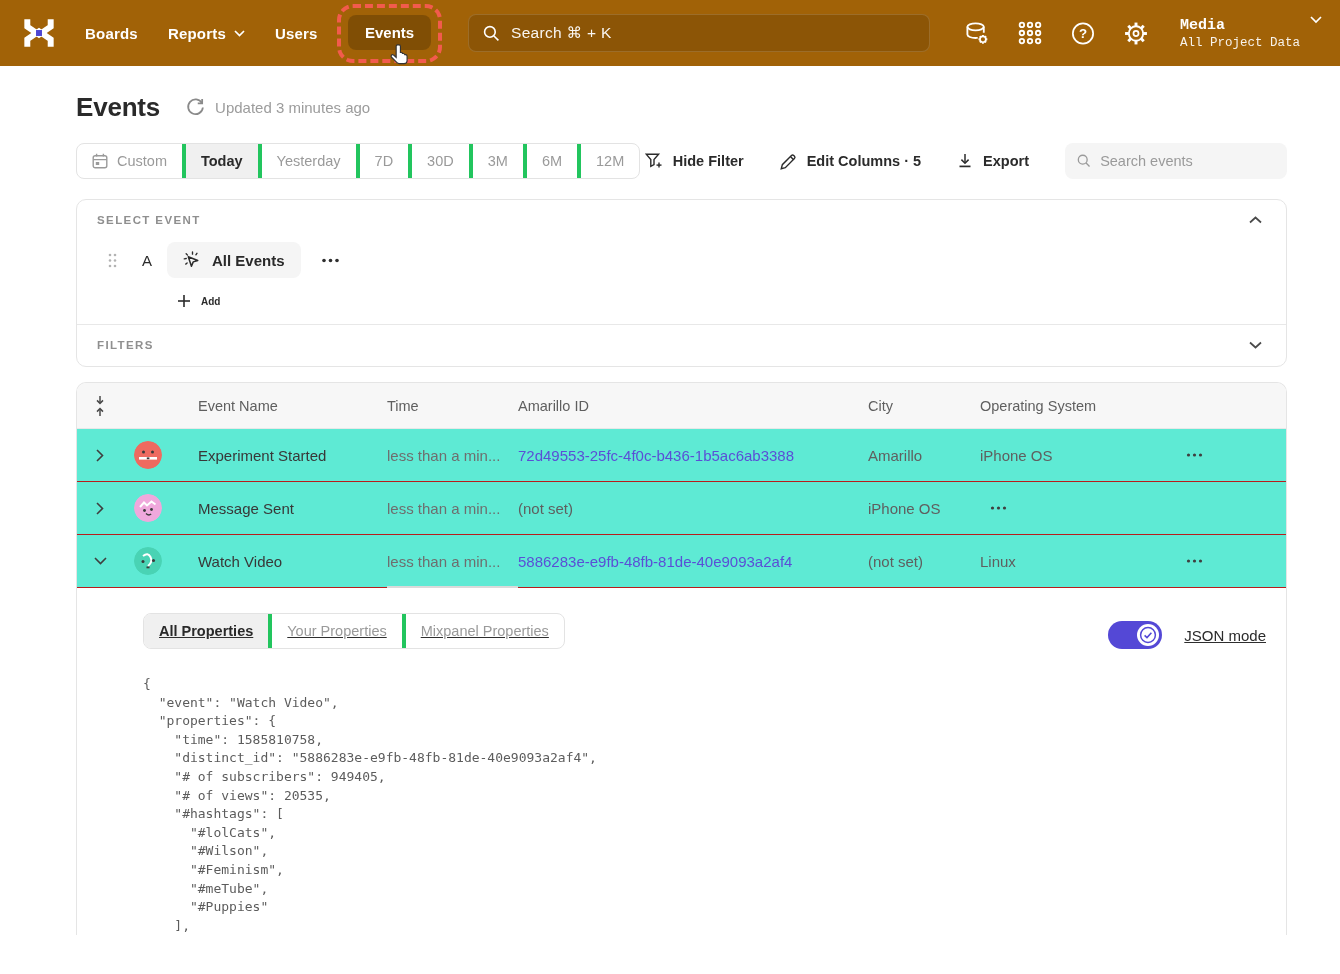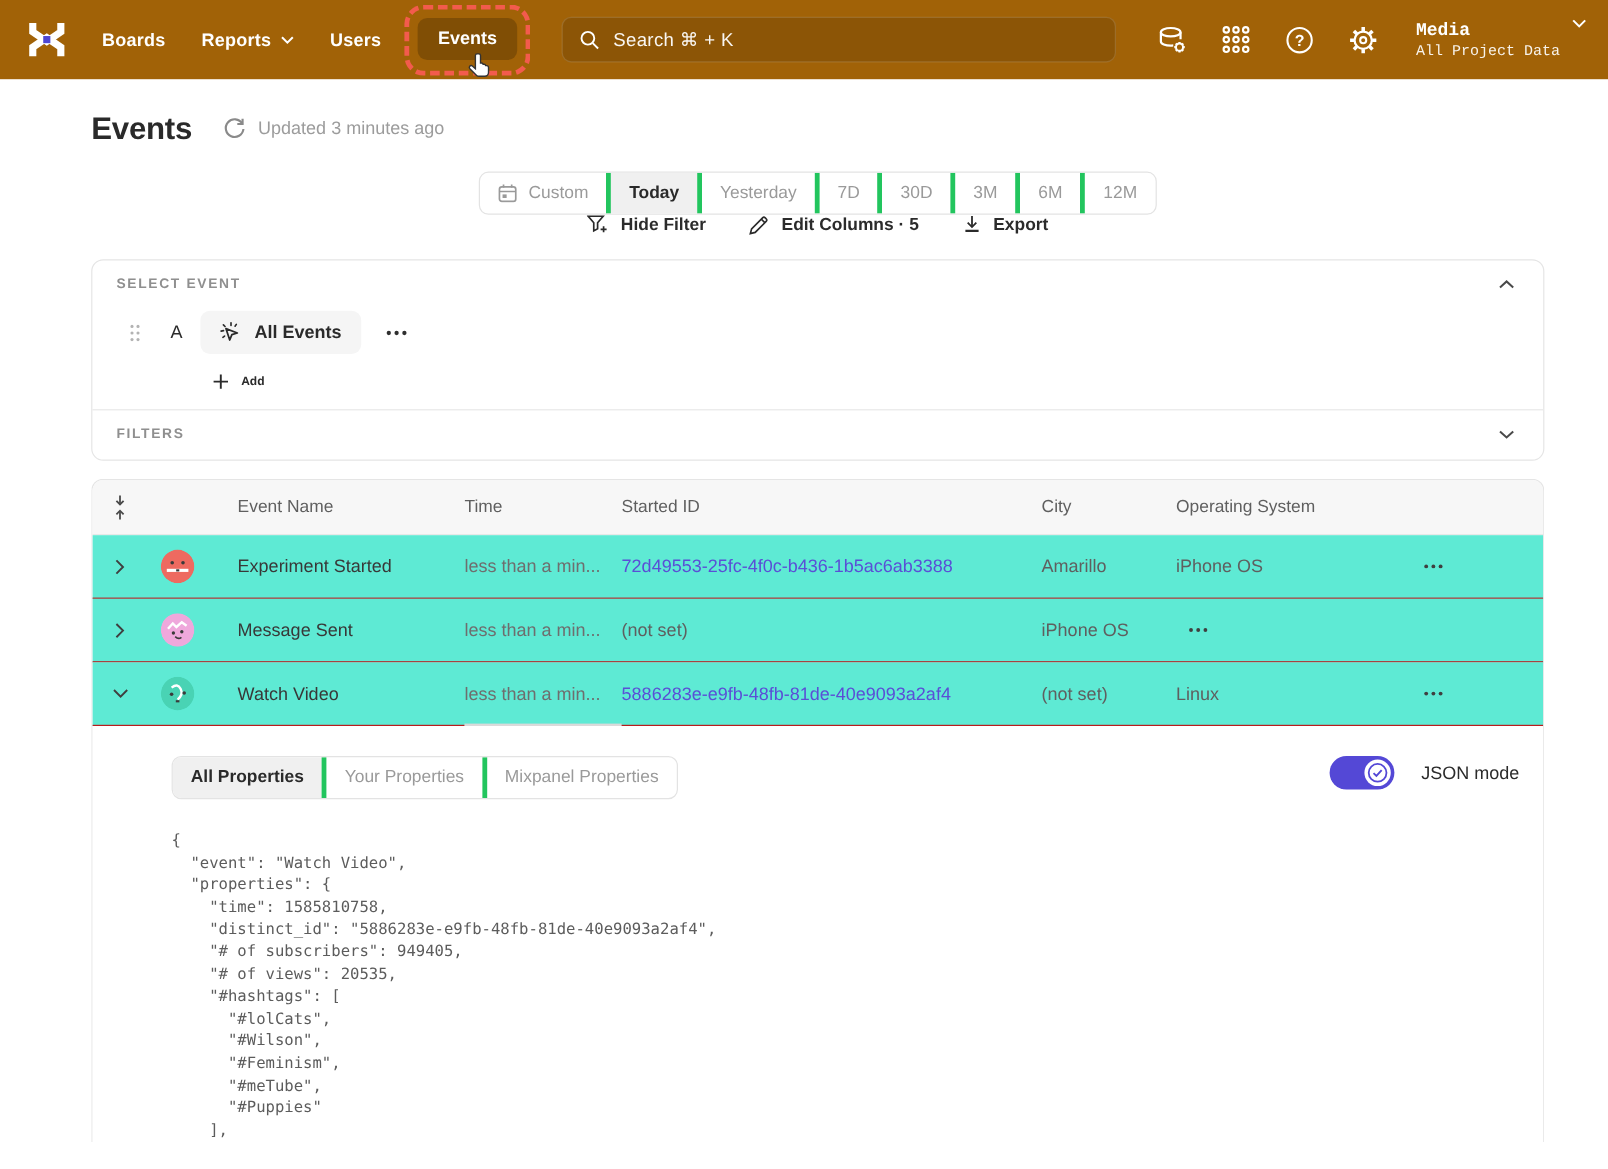--- a/index.html
+++ b/index.html
@@ -28,21 +28,21 @@
   .project-name { font-size:15px; font-weight:700; line-height:19px; }
   .project-scope { font-size:12.5px; color:rgba(255,255,255,.92); line-height:16px; }
 
   
   .main { padding:0 53px 0 76px; }
   .title-row { margin-top:26px; display:flex; align-items:center; }
   .page-title { font-size:26px; font-weight:700; color:#2a2a2a; letter-spacing:-.2px; }
   .refresh-btn { margin-left:26px; cursor:pointer; display:flex; }
   .updated-text { margin-left:10px; font-size:15px; color:#9c9c9c; }
 
-  .controls-row { margin-top:20px; display:flex; justify-content:space-between; align-items:center;flex-direction:column; }
+  .controls-row { margin-top:20px; display:flex; justify-content:space-between; align-items:center; }
   .seg { display:flex; border:1px solid #e3e3e3; border-radius:8px; background:#fff; overflow:hidden; }
   .seg-item { padding:0 15px; height:34px; display:flex; align-items:center; gap:9px;
     font-size:14.5px; color:#9a9a9a; border-left:4px solid #22c55e; cursor:pointer; white-space:nowrap; }
   .seg-item:first-child { border-left:none; }
   .seg-item.active { background:#f0f0f0; color:#2a2a2a; font-weight:700; }
   .toolbar { display:flex; align-items:center; gap:36px; }
   .tool-btn { display:flex; align-items:center; gap:10px; font-size:14.5px; font-weight:600;
     color:#2b2b2b; cursor:pointer; white-space:nowrap; }
   .search-events { width:222px; height:36px; background:#f5f5f5; border-radius:8px;
     display:flex; align-items:center; padding:0 12px; gap:9px; }
@@ -84,21 +84,21 @@
   .avatar { width:28px; height:28px; border-radius:50%; }
   .td-name { color:#383838; }
   .td-time { color:#6e6e6e; white-space:nowrap; overflow:hidden; }
   .td-id { color:#5a4fd6; cursor:pointer; white-space:nowrap; overflow:hidden; }
   .td-dim { color:#5f5f5f; }
   .row-menu { cursor:pointer; display:flex; padding:6px; margin-left:4px; width:fit-content; }
   .time-divider { position:absolute; bottom:-1px; left:310px; width:131px; height:2px; background:#dadada; }
 
   
   .detail { padding:25px 20px 0 66px; position:relative; }
-  .detail-head { display:flex; justify-content:space-between; align-items:flex-start; }
+  .detail-head { display:flex; justify-content:space-between; align-items:flex-end;text-decoration:underline; }
   .json-toggle-group { display:flex; align-items:center; gap:22px; }
   .toggle { width:54px; height:28px; border-radius:14px; background:#5448d6; position:relative; cursor:pointer; }
   .toggle-knob { position:absolute; right:3px; top:3px; width:22px; height:22px; border-radius:50%;
     background:#fff; display:flex; align-items:center; justify-content:center; }
   .toggle-label { font-size:15px; color:#2b2b2b; }
   .json-block { margin-top:26px; font-family:"DejaVu Sans Mono", monospace; font-size:13px;
     line-height:18.6px; color:#5c5c5c; white-space:pre; }
 </style>
 </head>
 <body>
@@ -249,20 +249,27 @@
           </svg>
         <span>Edit Columns · 5</span>
       </span>
       <span class="tool-btn">
         <svg width="16" height="17" viewBox="0 0 16 17">
             <line x1="8" y1="1" x2="8" y2="10" stroke="#2b2b2b" stroke-width="1.5"></line>
             <polyline points="4.4,6.6 8,10.2 11.6,6.6" fill="none" stroke="#2b2b2b" stroke-width="1.5"></polyline>
             <line x1="2.5" y1="13.4" x2="13.5" y2="13.4" stroke="#2b2b2b" stroke-width="1.7"></line>
           </svg>
         <span>Export</span>
+      </span>
+      <span class="search-events">
+        <svg width="16" height="16" viewBox="0 0 16 16">
+            <circle cx="6.5" cy="6.5" r="5" fill="none" stroke="#9a9a9a" stroke-width="1.5"></circle>
+            <line x1="10.3" y1="10.3" x2="14.2" y2="14.2" stroke="#9a9a9a" stroke-width="1.5"></line>
+          </svg>
+        <input placeholder="Search events" style="">
       </span>
     </div>
   </div>
 
   <div class="query-card">
     <div class="qc-section">
       <div class="qc-head">
         <span class="qc-label">SELECT EVENT</span>
         <span class="chev-btn">
           <svg width="13" height="8" viewBox="0 0 13 8">
@@ -337,21 +344,21 @@
                 <polyline points="3,5.4 6,8.4 9,5.4"></polyline>
                 <line x1="6" y1="21" x2="6" y2="14"></line>
                 <polyline points="3,16.6 6,13.6 9,16.6"></polyline>
               </g>
             </svg>
         </span>
       </span>
       <span></span>
       <span class="th-name">Event Name</span>
       <span>Time</span>
-      <span>Started ID</span>
+      <span>Amarillo ID</span>
       <span>City</span>
       <span>Operating System</span>
       <span></span>
     </div>
 
     <div class="tgrid trow">
       <span class="td-center expander">
         <svg width="8" height="13" viewBox="0 0 8 13">
             <polyline points="1,1 6.5,6.5 1,12" fill="none" stroke="#3f3f3f" stroke-width="1.6"></polyline>
           </svg>

